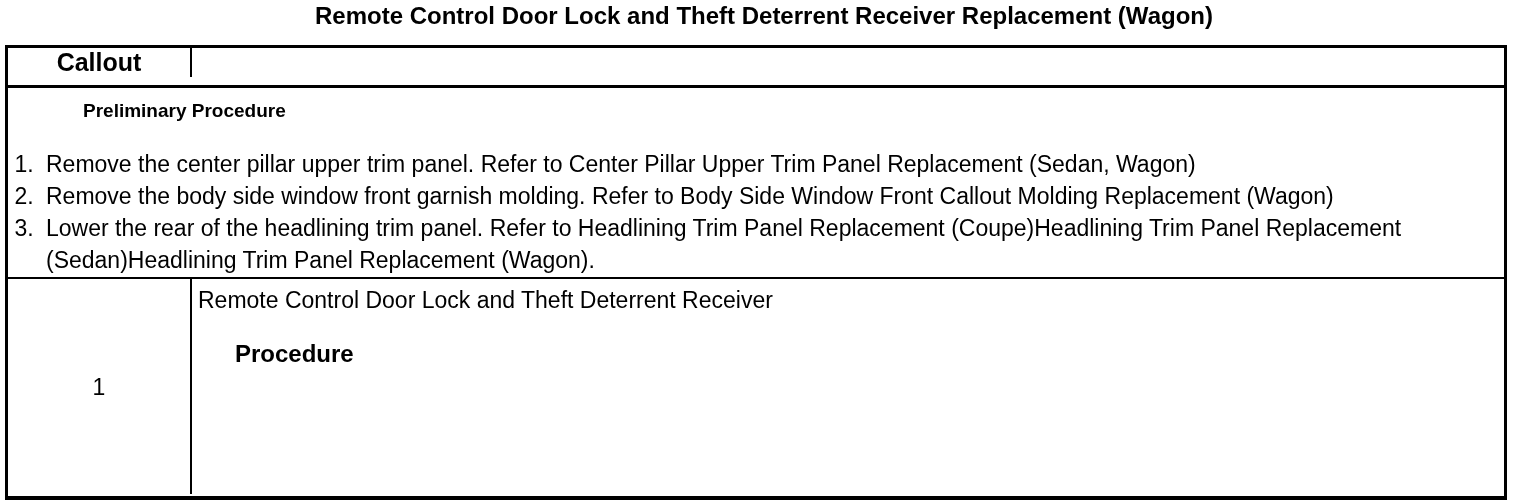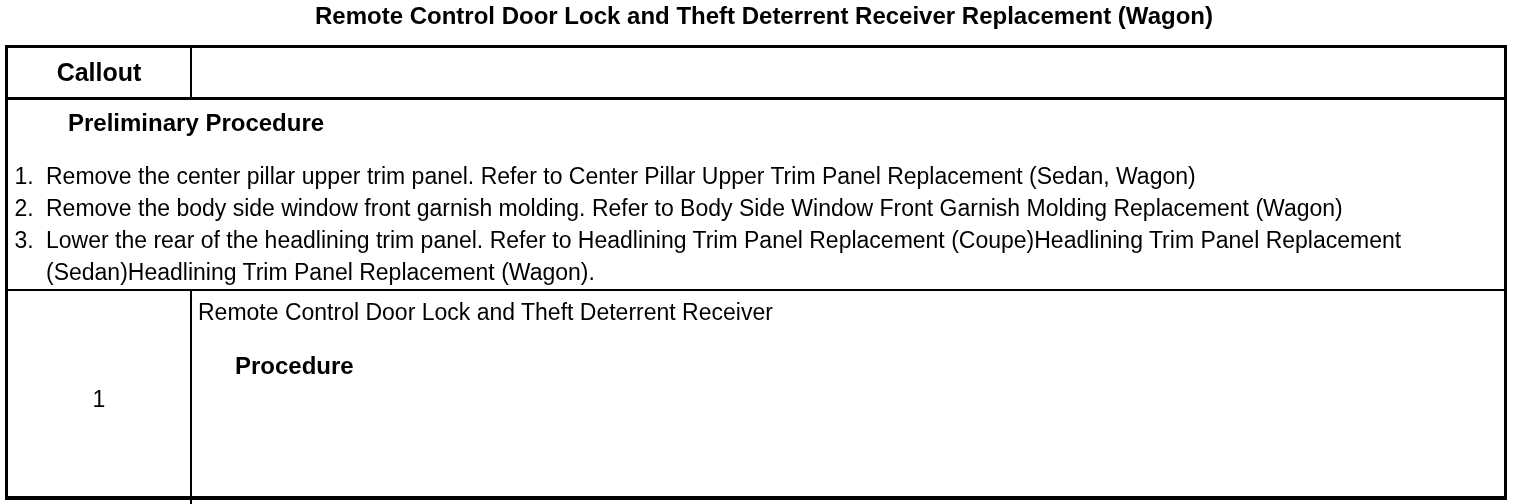--- a/index.html
+++ b/index.html
@@ -22,40 +22,41 @@
 
   .spec-table {
     position: absolute; top: 45px; left: 5px;
     width: 1502px; height: 455px;
     border: 3px solid #000000;
     border-bottom-width: 4px;
   }
 
   .header-row {
     display: flex;
-    height: 52px;
+    height: 40px;
     border-bottom: 3px solid #000000;
+    flex-direction: column;
   }
   .header-cell {
     display: flex; align-items: center; justify-content: center;
     font-size: 25px; font-weight: bold;
   }
   .callout-col { width: 184px; border-right: 2px solid #000000; }
   .component-col { flex: 1; }
 
   .prelim-row {
     height: 191px;
     border-bottom: 2px solid #000000;
     padding: 10px 0 0 0;
     font-size: 23px;
     overflow: hidden;
   }
   .prelim-heading {
-    font-size: 24px; font-weight: bold; line-height: 26px;
-    margin-left: 60px;
+    font-size: 19px; font-weight: bold; line-height: 26px;
+    margin-left: 75px;
   }
   .prelim-row ol {
     margin: 24px 0 0 0;
     padding-left: 32px;
     line-height: 32px;
   }
   .prelim-row li { padding-left: 6px; }
 
   .data-row {
     display: flex;
@@ -96,21 +97,21 @@
   <div class="spec-table">
 
     <div class="header-row">
       <div class="header-cell callout-col">Callout</div>
     </div>
 
     <div class="prelim-row">
       <div class="prelim-heading">Preliminary Procedure</div>
       <ol>
         <li>Remove the center pillar upper trim panel. Refer to Center Pillar Upper Trim Panel Replacement (Sedan, Wagon)</li>
-        <li>Remove the body side window front garnish molding. Refer to Body Side Window Front Garnish Molding Replacement (Wagon)</li>
+        <li>Remove the body side window front garnish molding. Refer to Body Side Window Front Callout Molding Replacement (Wagon)</li>
         <li>Lower the rear of the headlining trim panel. Refer to Headlining Trim Panel Replacement (Coupe)Headlining Trim Panel Replacement (Sedan)Headlining Trim Panel Replacement (Wagon).</li>
       </ol>
     </div>
 
     <div class="data-row">
       <div class="data-callout-cell">
         <span>1</span>
       </div>
       <div class="data-component-cell">
         <div class="component-name">Remote Control Door Lock and Theft Deterrent Receiver</div>

